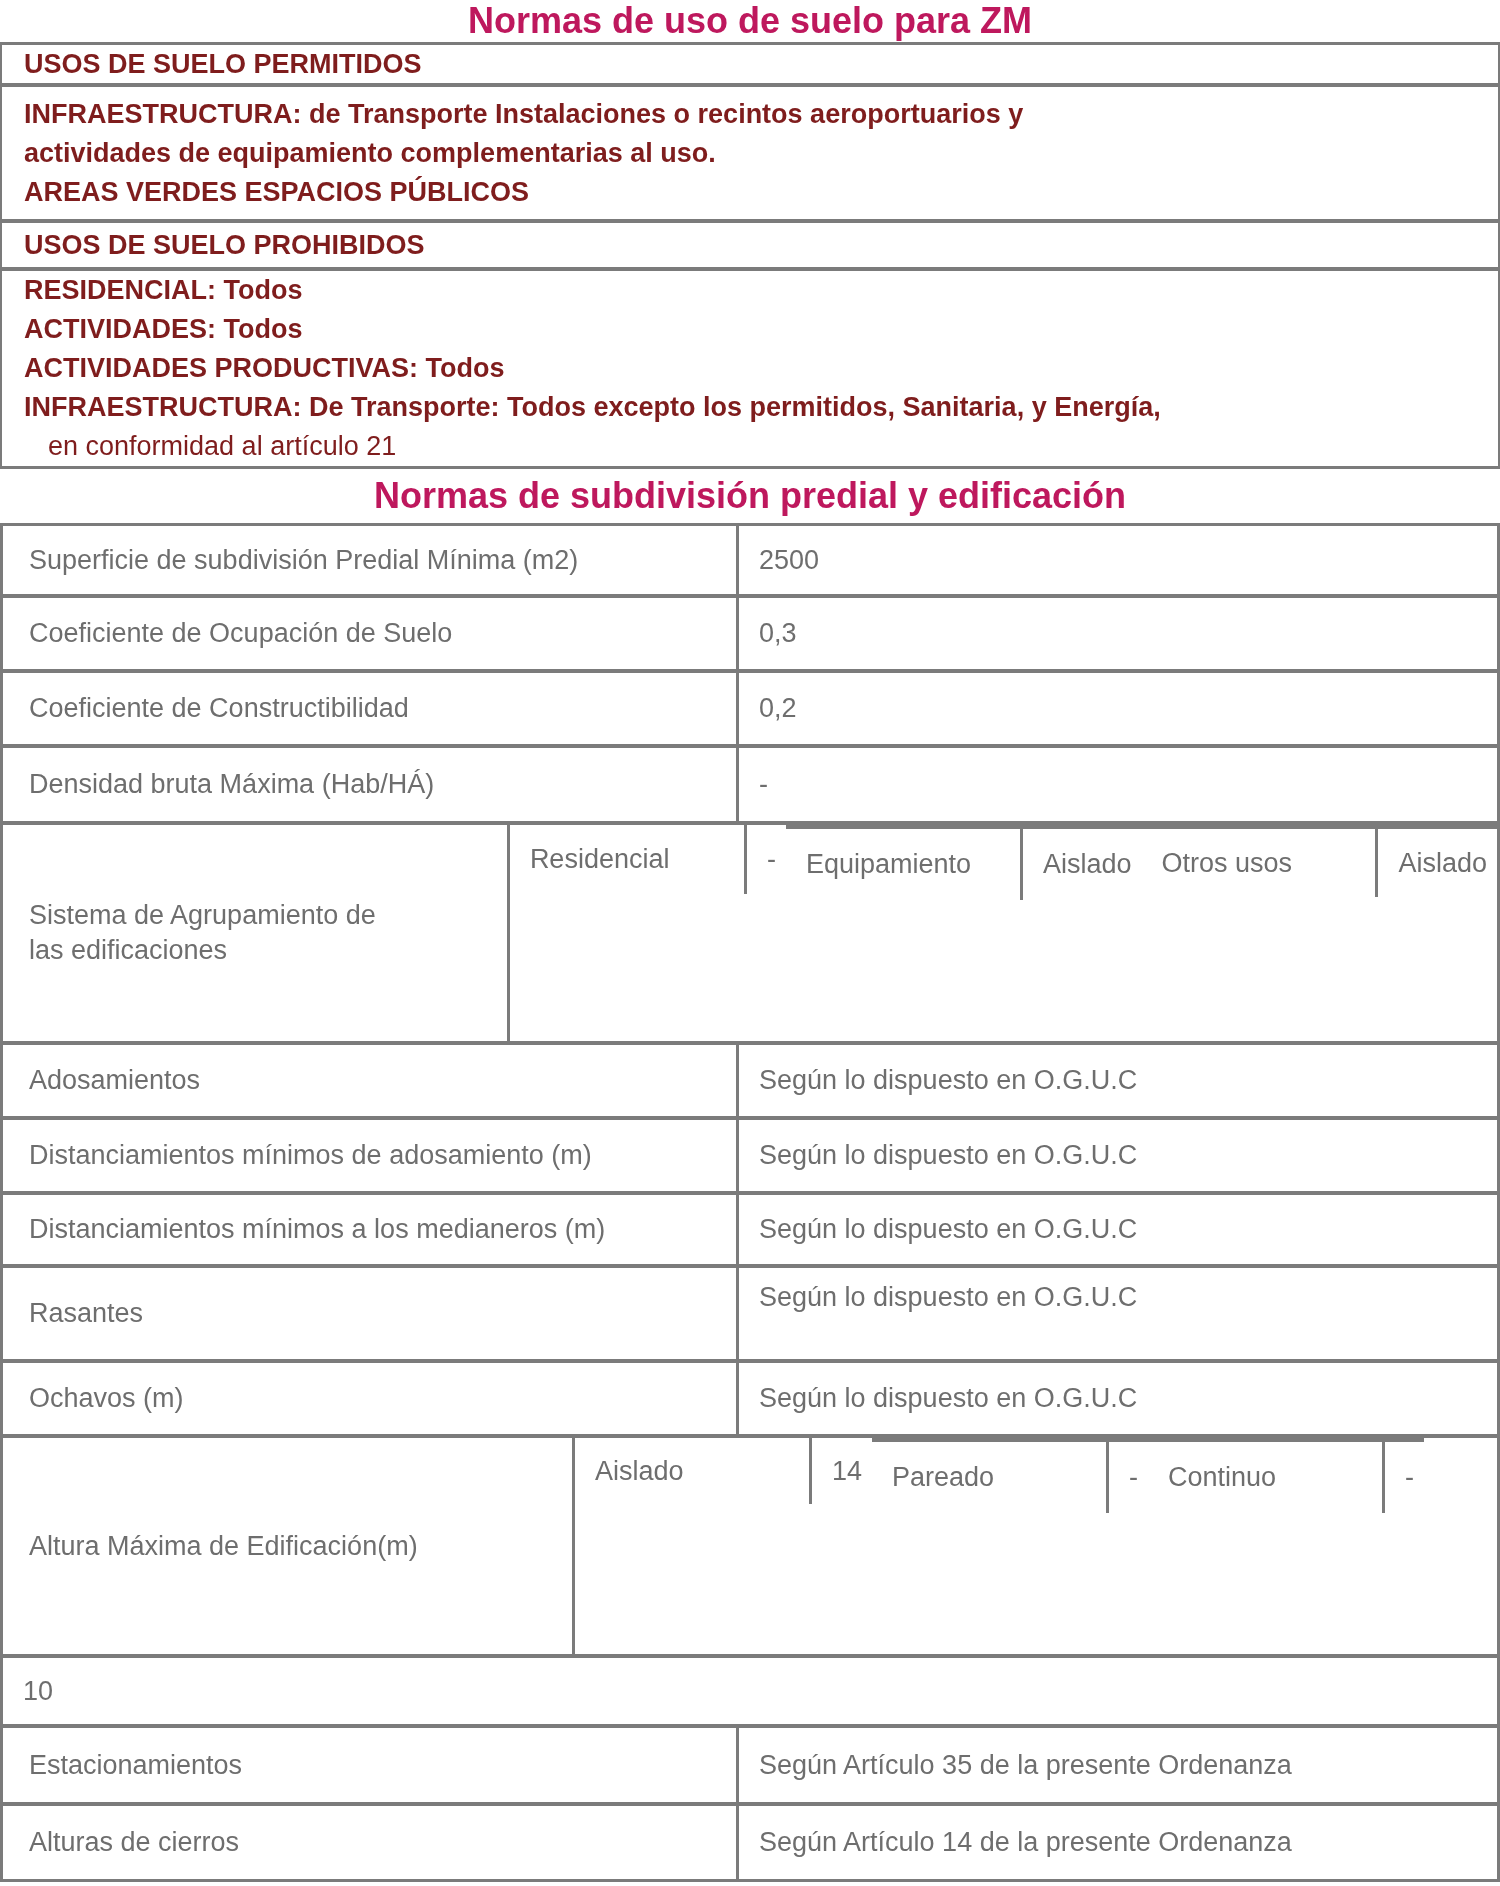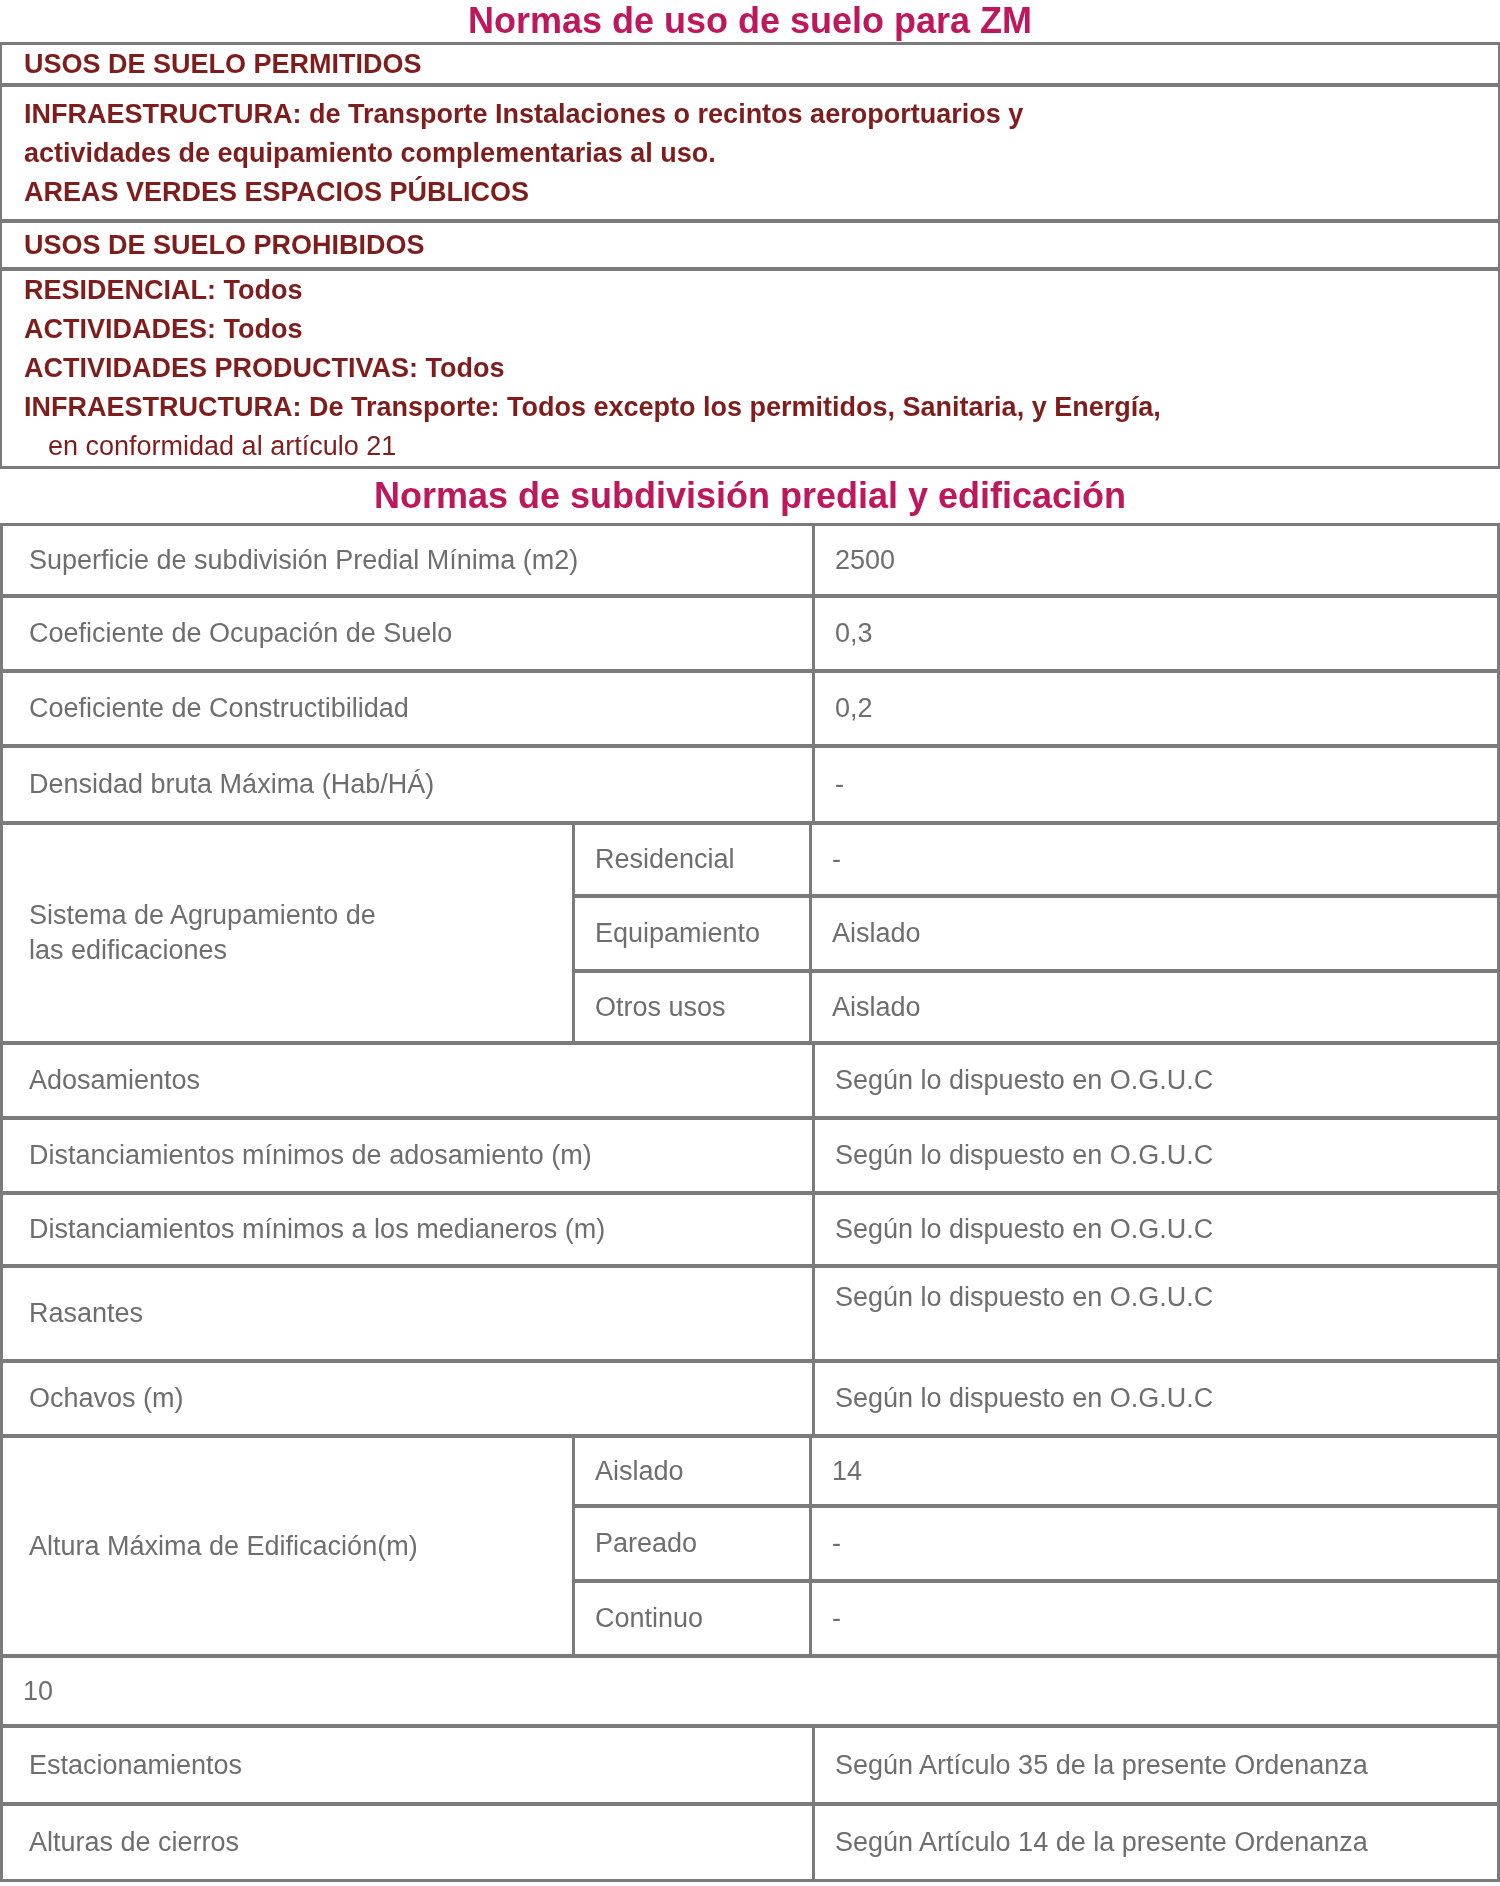--- a/index.html
+++ b/index.html
@@ -55,21 +55,21 @@
     color: #6e6e6e;
   }
   .t2-row { display: flex; }
   .t2-row + .t2-row { border-top: 4px solid #7b7b7b; }
   .cell {
     box-sizing: border-box;
     display: flex;
     align-items: center;
   }
   .cell.label {
-    width: 812px;
+    width: 736px;
     border-right: 3px solid #7b7b7b;
     padding-left: 26px;
     padding-right: 4px;
   }
   .cell.value {
     flex: 1;
     padding-left: 20px;
     padding-right: 10px;
   }
   .cell.value.v-top {
@@ -80,21 +80,21 @@
   .cell.group-label {
     width: 572px;
     border-right: 3px solid #7b7b7b;
     padding-left: 26px;
     padding-right: 12px;
     flex-direction: column;
     align-items: flex-start;
     justify-content: center;
     line-height: 35px;
   }
-  .subcol { flex: 1; display: flex; flex-direction: column; }
+  .subcol { flex: 1; display: flex; flex-direction: row; }
   .subrow { display: flex; }
   .subrow + .subrow { border-top: 4px solid #7b7b7b; }
   .cell.sub {
     width: 237px;
     border-right: 3px solid #7b7b7b;
     padding-left: 20px;
     padding-right: 8px;
   }
 </style>
 </head>

